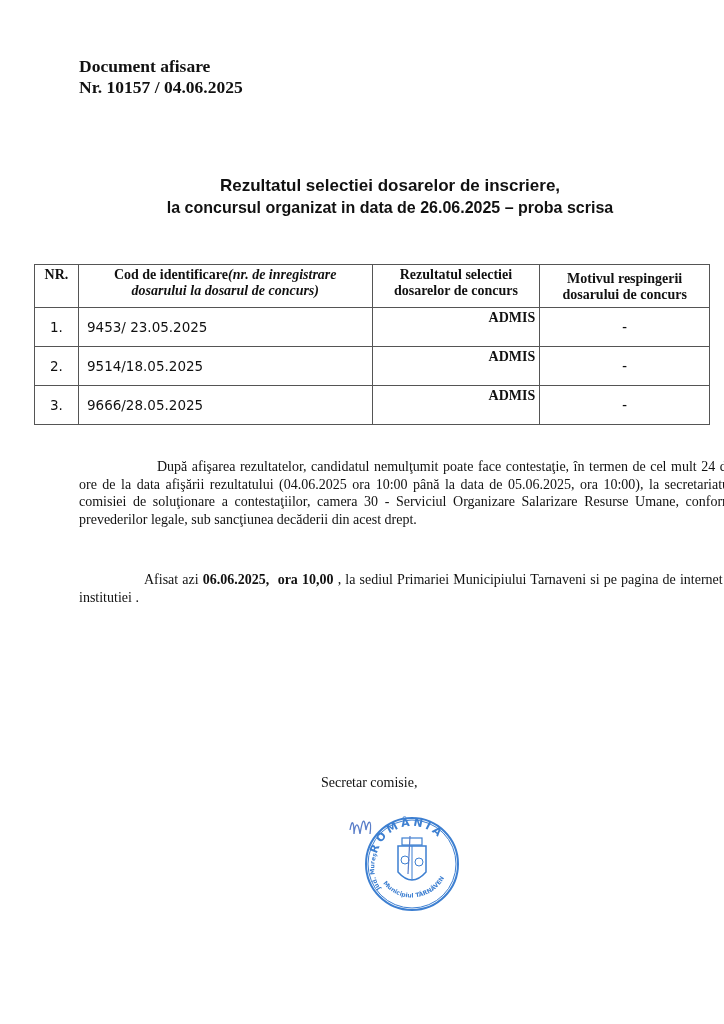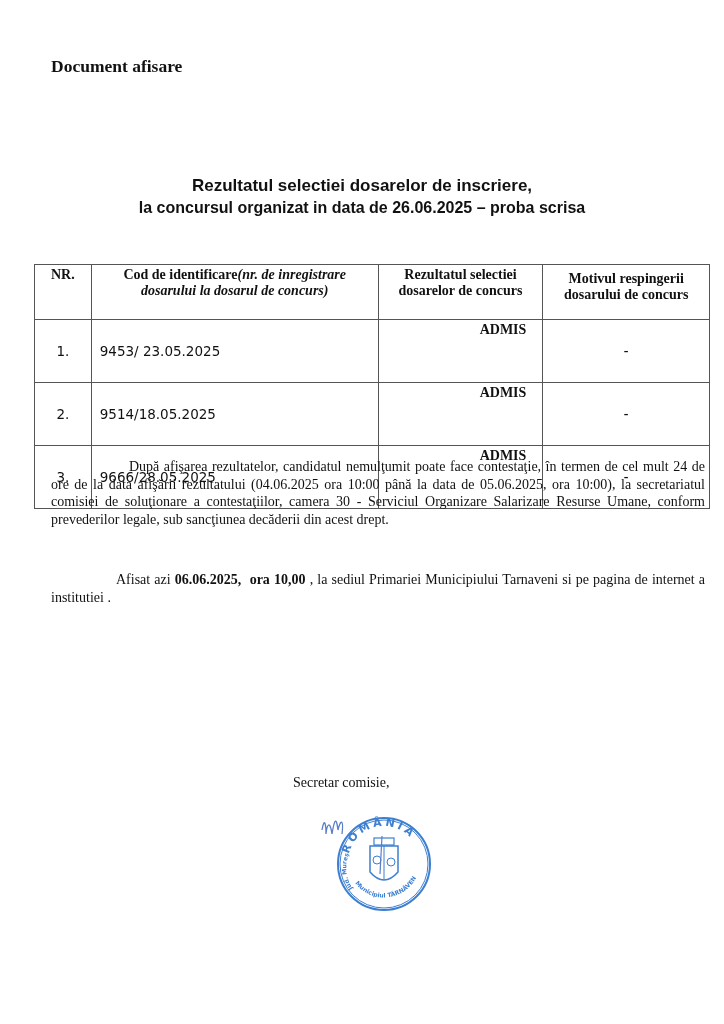--- a/index.html
+++ b/index.html
@@ -1,23 +1,23 @@
 <!DOCTYPE html>
 <html><head>
 <meta charset="utf-8">
 <style>
   html, body { margin:0; padding:0; }
   body { width:724px; height:1024px; background:#ffffff; position:relative; overflow:hidden; color:#111; font-family:"Liberation Serif", serif; }
-  .abs { position:absolute; }
+  .abs { position:absolute;margin-left:28px; }
   .hdr { left:51px; top:56px; font-weight:bold; font-size:17.5px; line-height:21px; }
   .title { left:0; width:724px; text-align:center; font-family:"Liberation Sans", sans-serif; font-weight:bold; }
   .t1 { top:176px; font-size:17px; }
   .t2 { top:199px; font-size:16px; }
   table.res { position:absolute; left:34px; top:264px; width:676px; border-collapse:collapse; }
-  table.res td, table.res th { border:1.3px solid #555; padding:16px; }
+  table.res td, table.res th { border:1.3px solid #555; padding:4px; }
   th { font-weight:bold; font-size:14px; line-height:16px; text-align:center; vertical-align:top; padding-top:2px !important; height:36px; }
   th i { font-style:italic; }
   .sec { font-size:18px; font-weight:bold; text-align:left; height:20px; line-height:20px; padding-left:2px !important; white-space:nowrap; }
   .sec span.sub { font-weight:normal; font-size:14px; }
   td.nr { text-align:center; font-family:"DejaVu Sans", sans-serif; font-size:13.5px; }
   td.cod { font-family:"DejaVu Sans", sans-serif; font-size:13.5px; padding-left:8px !important; }
   td.rez { text-align:right; font-weight:bold; font-size:14px; vertical-align:top; padding-top:2px !important; }
   td.mot { text-align:center; font-weight:bold; font-size:14px; }
   tr.row td { height:30px; }
   .para { left:51px; width:654px; font-size:14px; line-height:17.5px; text-align:justify; }
@@ -26,20 +26,21 @@
   .indent { display:inline-block; width:78px; }
   .indent2 { display:inline-block; width:65px; }
   .sign { left:293px; top:775px; font-size:14px; }
   .stamp { left:318px; top:800px; }
 </style>
 </head>
 <body>
 
 <div class="abs hdr">
   <div>Document afisare</div>
+  <div>Nr. 10157 / 04.06.2025</div>
 </div>
 
 <div class="abs title t1">Rezultatul selectiei dosarelor  de inscriere,</div>
 <div class="abs title t2">la  concursul organizat in data de 26.06.2025 – proba scrisa</div>
 
 <table class="res">
   <colgroup>
     <col style="width:44px">
     <col style="width:294px">
     <col style="width:168px">

